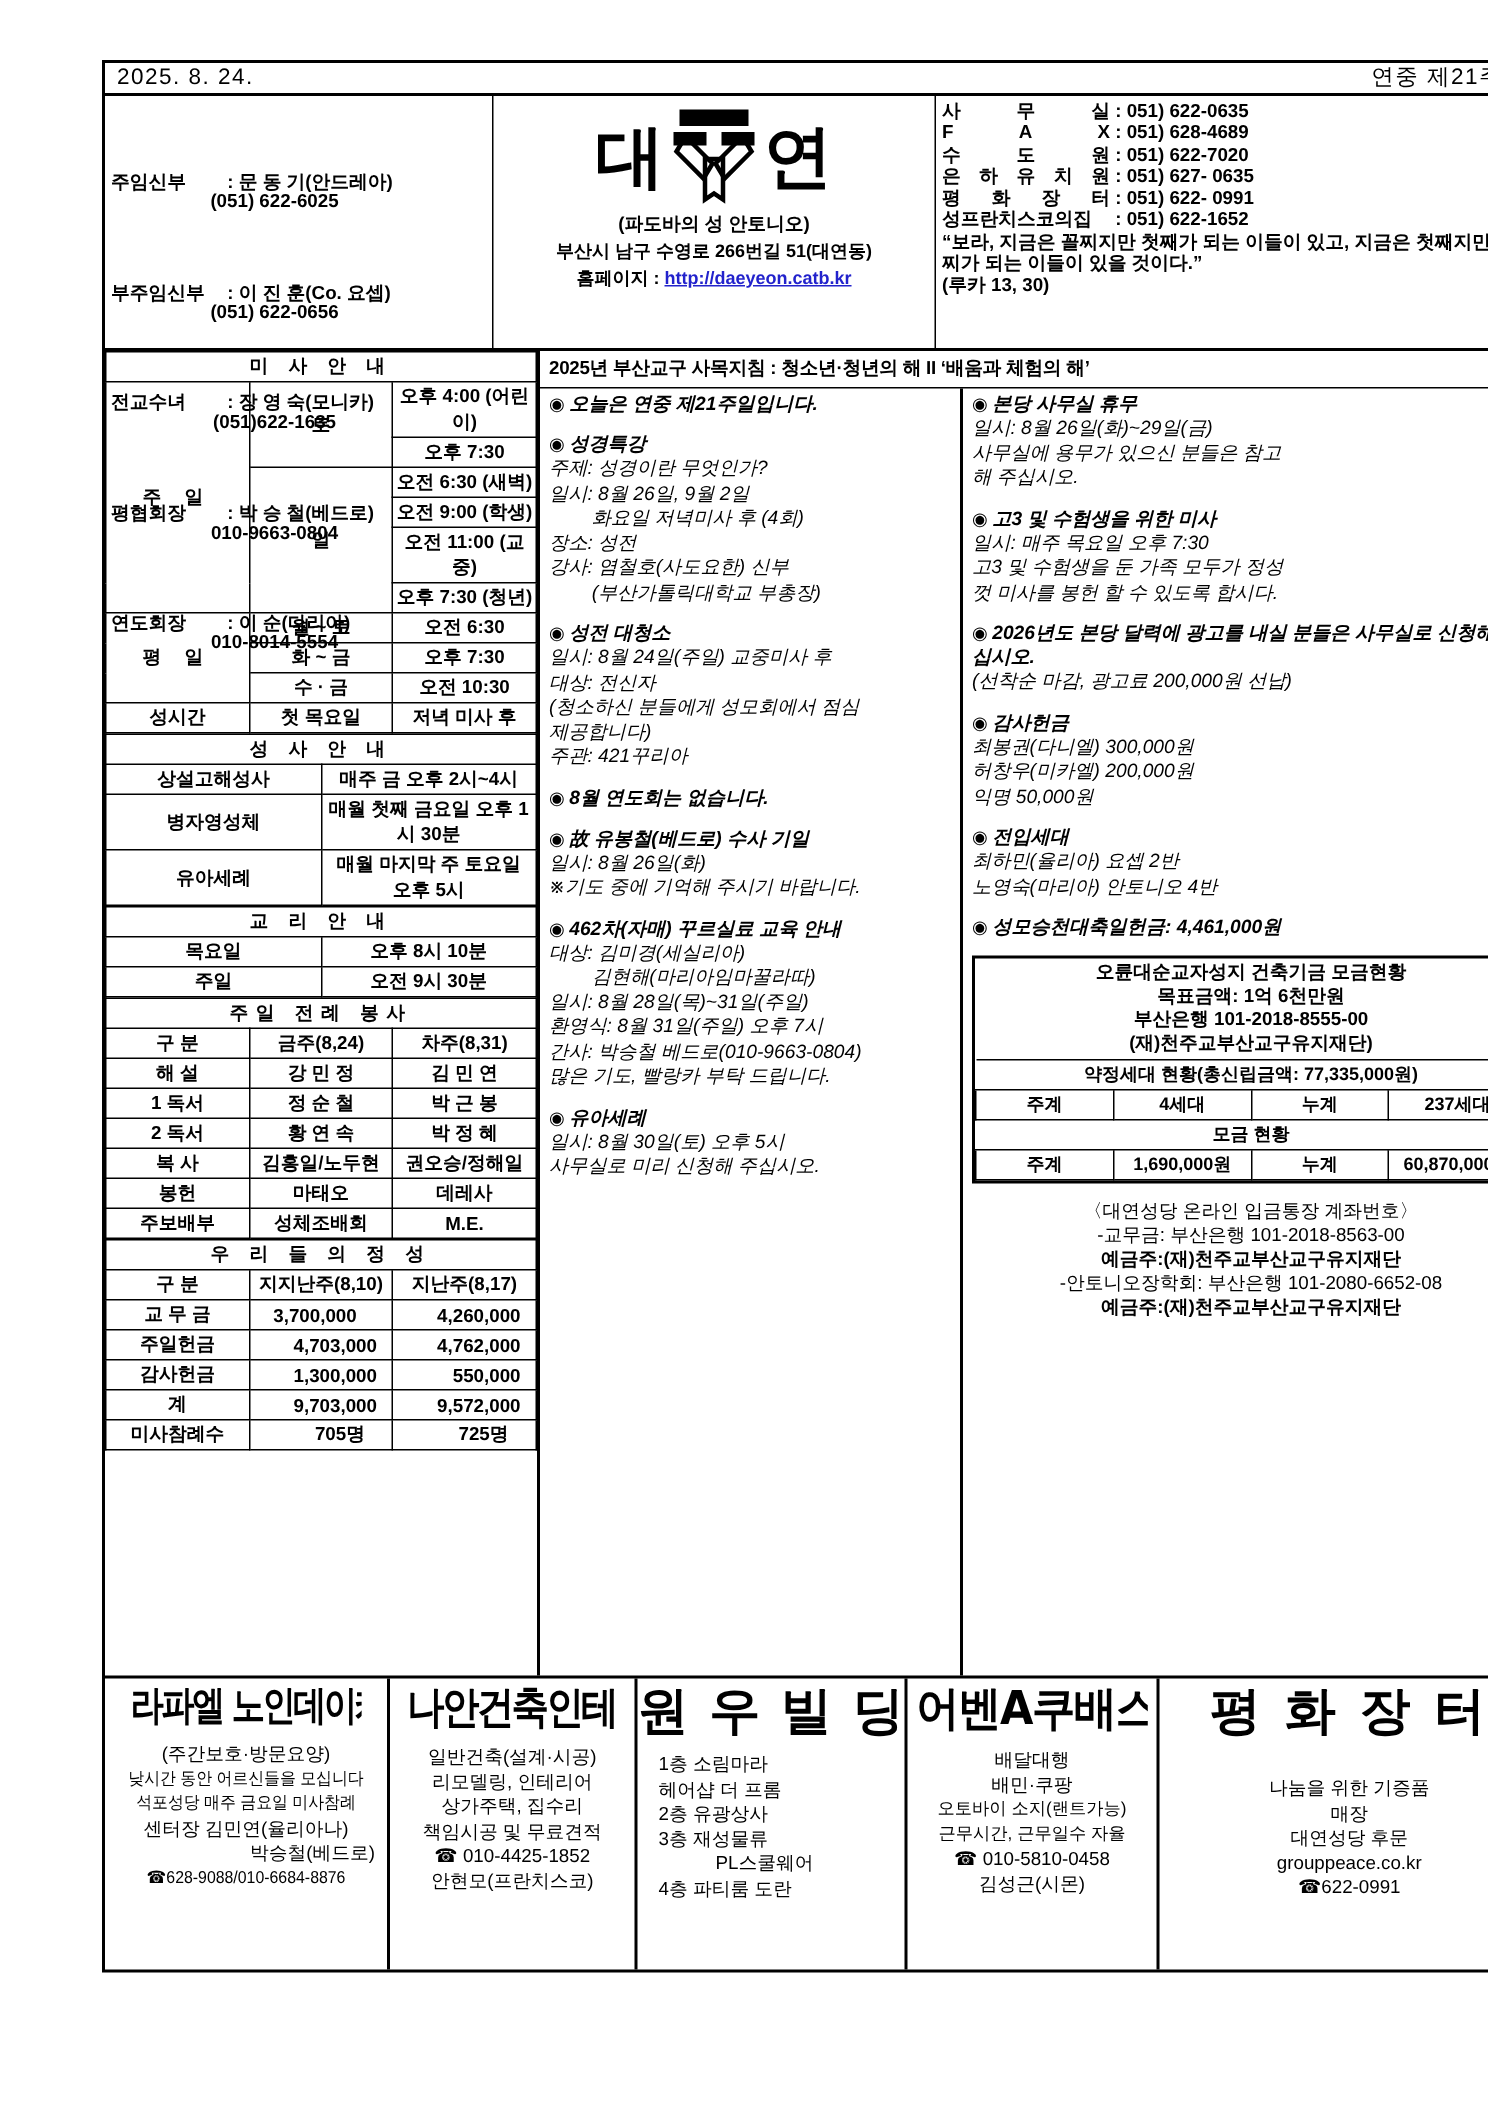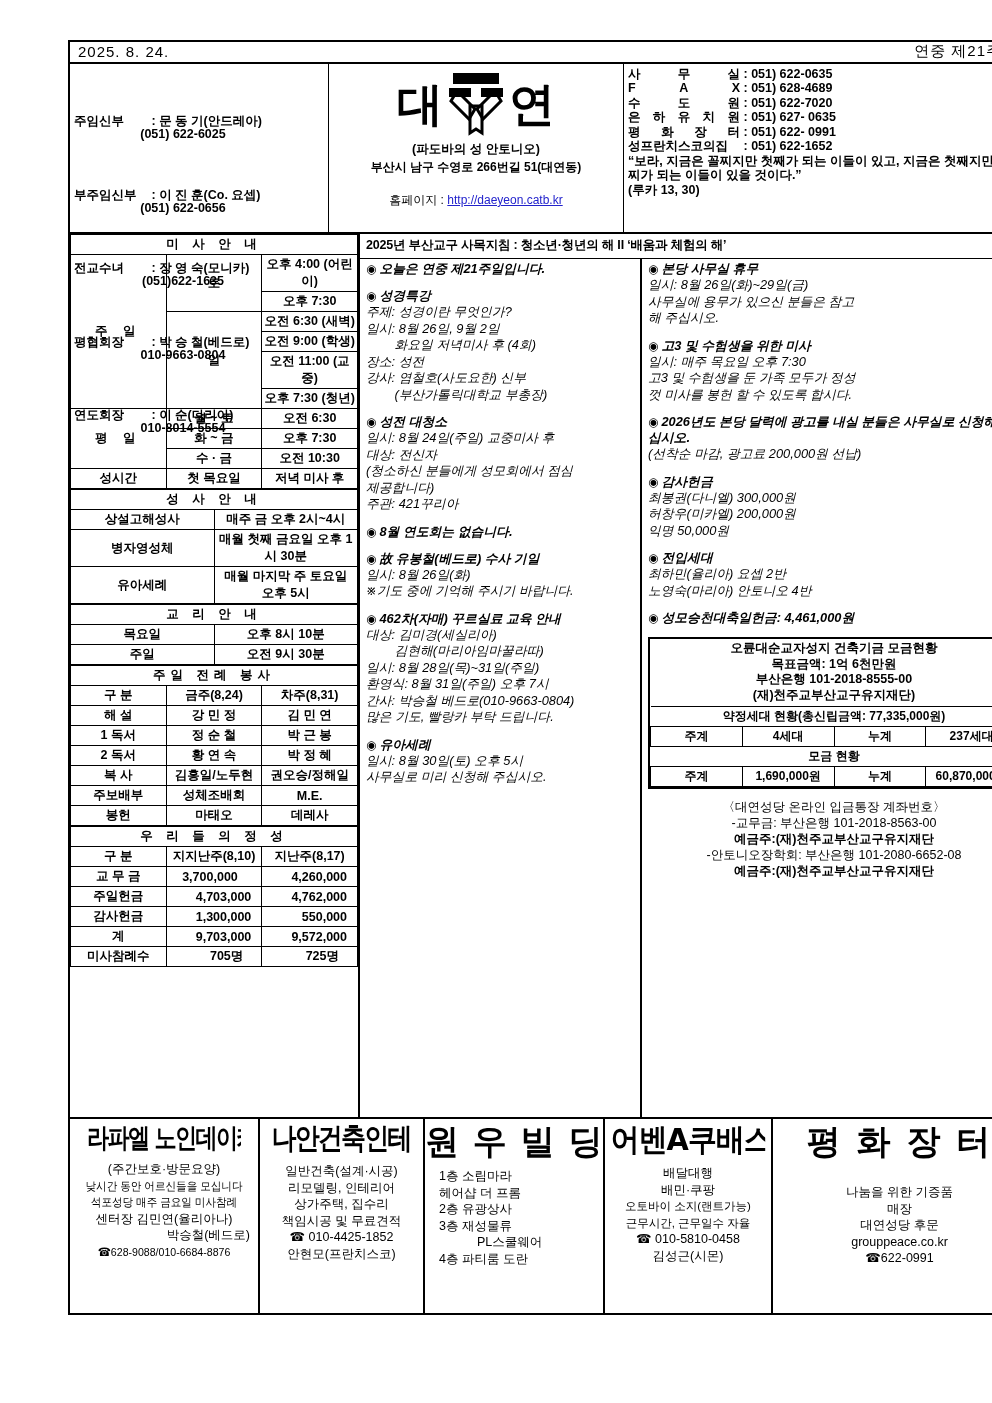--- a/index.html
+++ b/index.html
@@ -35,21 +35,21 @@
   .contact-row .lbl{display:inline-block;width:74px;text-align:justify;text-align-last:justify;margin-top:47px;}
   .contact-row .val{}
   .contact-sub{font-size:12.5px;font-weight:bold;line-height:13.5px;text-align:center;
                 padding-right:34px;}
   
   .logo{height:72px;display:flex;align-items:center;justify-content:center;gap:2px;margin-top:2px;}
   .logo-char{font-size:46px;font-weight:bold;line-height:1;font-family:"DejaVu Sans",sans-serif;}
   .logo-cross{position:relative;width:62px;height:66px;}
   .parish-name{font-size:12.5px;font-weight:bold;margin-top:1px;}
   .parish-addr{font-size:12px;font-weight:bold;margin-top:1px;}
-  .parish-home{font-size:12px;font-weight:normal;margin-top:16px;}
+  .parish-home{font-size:12px;font-weight:bold;margin-top:1px;}
   .parish-home a{color:#2222cc;text-decoration:underline;}
   .tel-row{font-size:12.5px;font-weight:bold;line-height:14.4px;white-space:nowrap;}
   .tel-row .tl{display:inline-block;width:112px;text-align:justify;text-align-last:justify;}
   .tel-row .tl.narrow{text-align-last:left;}
   .verse{font-size:12.5px;font-weight:bold;line-height:14px;margin-top:1px;}
   
   .body{display:flex;flex:1;min-height:0;}
   .col-left{width:290px;border-right:2px solid #000;box-sizing:border-box;}
   .col-mid{width:282px;border-right:2px solid #000;box-sizing:border-box;padding:2px 6px;}
   .col-right{flex:1;box-sizing:border-box;padding:2px 6px;}
@@ -320,28 +320,28 @@
           <td>2 독서</td>
           <td>황 연 속</td>
           <td>박 정 혜</td>
         </tr>
         <tr>
           <td>복  사</td>
           <td>김홍일/노두현</td>
           <td>권오승/정해일</td>
         </tr>
         <tr>
+          <td>봉헌</td>
+          <td>마태오</td>
+          <td>데레사</td>
+        </tr>
+        <tr>
           <td>주보배부</td>
           <td>성체조배회</td>
           <td>M.E.</td>
-        </tr>
-        <tr>
-          <td>봉헌</td>
-          <td>마태오</td>
-          <td>데레사</td>
         </tr>
       </tbody>
         </table>
 
       <table class="t">
         <tbody>
             <tr>
               <td class="sect noTB sp3" colspan="3">우 리 들 의 정 성</td>
             </tr>
         <tr>

